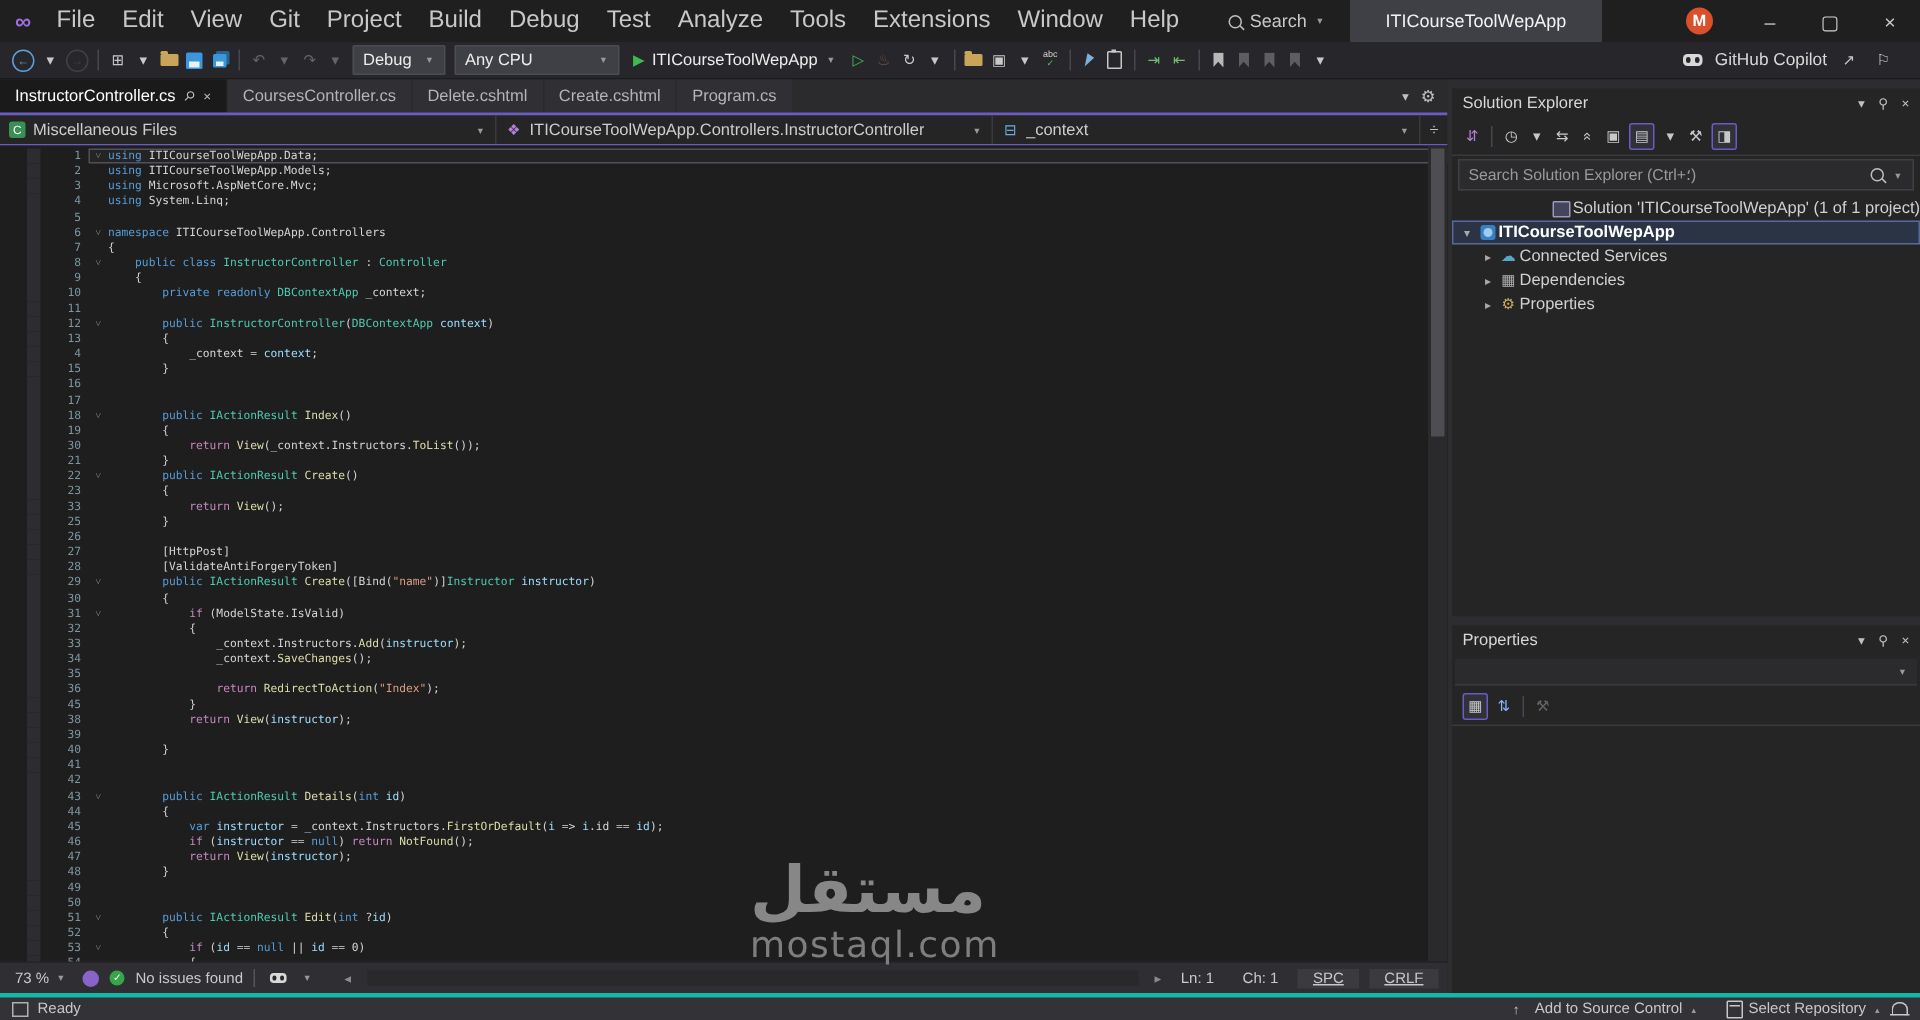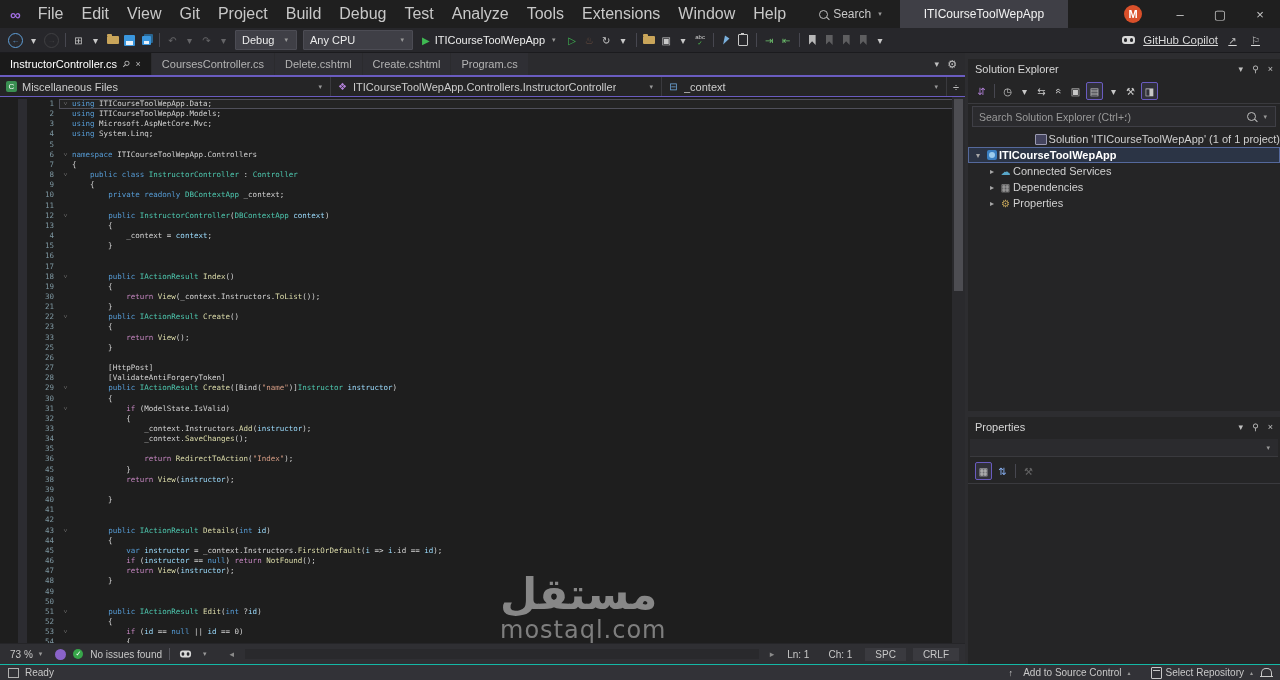--- a/index.html
+++ b/index.html
@@ -26,21 +26,21 @@
   .toolbar{height:24px;background:#27272b;display:flex;align-items:center;padding:0 6px;flex:0 0 auto;
     border-bottom:1px solid #1b1b1e;}
   .tb-group{display:flex;align-items:center;}
   .circ{width:13px;height:13px;border-radius:50%;border:1px solid #5f9fd8;color:#5f9fd8;font-size:8px;
     line-height:11px;display:inline-flex;align-items:center;justify-content:center;}
   .circ.gray{border-color:#6a6a6a;color:#6a6a6a;}
   .combo{height:18px;background:#3f3f46;border:1px solid #4c4c54;display:flex;align-items:center;
     font-size:11px;color:#ececec;padding:0 6px;gap:8px;margin:0 3px;border-radius:1px;}
   .run-btn{display:flex;align-items:center;gap:5px;font-size:11px;color:#ececec;margin:0 6px;}
   .play{color:#3fba53;font-size:10px;}
-  .tb-right{margin-left:auto;display:flex;align-items:center;gap:6px;font-size:11.5px;color:#d8d8d8;padding-right:10px;text-decoration:underline;}
+  .tb-right{margin-left:auto;display:flex;align-items:center;gap:6px;font-size:11.5px;color:#d8d8d8;padding-right:10px;}
   
   .icon-folder{width:12px;height:8px;background:#c9a55a;border-radius:1px;position:relative;}
   .icon-folder::before{content:"";position:absolute;top:-2px;left:0;width:5px;height:2px;background:#c9a55a;border-radius:1px 1px 0 0;}
   .icon-save{width:11px;height:11px;background:#3a96dd;border-radius:1px;position:relative;}
   .icon-save::after{content:"";position:absolute;left:2px;bottom:1px;width:7px;height:4px;background:#e8f2fa;}
   .icon-saveall{width:9px;height:9px;background:#3a96dd;border-radius:1px;position:relative;box-shadow:2px -2px 0 #29648f;}
   .icon-saveall::after{content:"";position:absolute;left:2px;bottom:1px;width:5px;height:3px;background:#e8f2fa;}
   .icon-bookmark{width:7px;height:10px;background:#b8b8b8;clip-path:polygon(0 0,100% 0,100% 100%,50% 62%,0 100%);}
   .icon-copilot{width:13px;height:8px;border-radius:3px;background:#d8d8d8;position:relative;}
   .icon-copilot::before,.icon-copilot::after{content:"";position:absolute;top:2px;width:3px;height:4px;border-radius:1.5px;background:#27272b;}
@@ -99,21 +99,21 @@
   .vsb{position:absolute;right:0;top:0;bottom:0;width:13px;background:#2a2a2d;}
   .vsb .thumb{position:absolute;top:2px;left:2px;right:2px;height:192px;background:#4d4d52;}
   
   .estatus{height:20px;background:#2f2f33;display:flex;align-items:center;font-size:10px;color:#c8c8c8;
     gap:7px;padding:0 6px;flex:0 0 auto;border-top:1px solid #252528;}
   .zoom-ctl{display:flex;align-items:center;gap:4px;padding:0 4px;}
   .vline{width:1px;height:12px;background:#55555c;}
   .hsb-left{color:#8a8a8a;font-size:9px;margin-left:14px;}
   .hsb-track{flex:1;height:10px;background:#29292c;margin:0 4px;}
   .hsb-right{color:#8a8a8a;font-size:9px;}
-  .sbox{background:#3a3a3f;padding:1px 10px;}
+  .sbox{background:#3a3a3f;padding:1px 10px;text-decoration:underline;}
   .lnch{padding:0 6px;}
   
   .right-panel{flex:1;display:flex;flex-direction:column;background:#2d2d30;padding-top:6px;min-height:0;}
   .panel{background:#252526;display:flex;flex-direction:column;}
   .panel.se{height:352px;flex:0 0 auto;}
   .panel-gap{height:6px;background:#2d2d30;flex:0 0 auto;}
   .panel.props{flex:1;}
   .panel-title{height:20px;display:flex;align-items:center;font-size:11px;color:#d6d6d6;padding:0 7px;flex:0 0 auto;}
   .pt-ctls{margin-left:auto;display:flex;gap:9px;color:#c0c0c0;}
   .pt-ctls span{font-size:9px;}
@@ -127,21 +127,21 @@
   .tree-row .arrow{width:12px;text-align:center;font-size:8px;color:#a8a8a8;flex:0 0 auto;}
   .tree-row .ticon{width:15px;display:inline-flex;align-items:center;justify-content:center;font-size:10px;flex:0 0 auto;}
   .icon-sln{width:10px;height:9px;border:1px solid #9a9ab0;background:#44445e;border-radius:1px;}
   .icon-proj{width:10px;height:10px;background:#3a7fc2;border-radius:2px;position:relative;}
   .icon-proj::after{content:"";position:absolute;left:2px;top:2px;width:6px;height:6px;border-radius:50%;background:#9ccdee;}
   .props-combo{height:17px;margin:2px 2px;background:#2b2b2e;border-bottom:1px solid #3a3a3e;display:flex;
     align-items:center;justify-content:flex-end;padding:0 6px;flex:0 0 auto;}
   .props-body{flex:1;}
   
   .statusbar{height:15px;background:#323237;display:flex;align-items:center;font-size:10px;color:#c8c8c8;
-    padding:0 8px;gap:6px;flex:0 0 auto;border-top:1px solid #14b8a6;}
+    padding:0 8px;gap:6px;flex:0 0 auto;border-top:3px solid #14b8a6;}
   .sb-sq{width:9px;height:8px;border:1px solid #b0b0b0;display:inline-block;}
   .sb-right{margin-left:auto;display:flex;align-items:center;gap:6px;}
   .sb-item{display:flex;align-items:center;gap:4px;margin-left:12px;}
   .caret.up{font-size:6px;}
   
   .watermark{position:absolute;left:500px;top:571px;width:300px;text-align:left;z-index:40;pointer-events:none;}
   .wm-ar{font-size:43px;font-weight:bold;line-height:46px;color:#9a9a9a;opacity:.85;font-family:"DejaVu Sans",sans-serif;}
   .wm-en{font-size:24px;line-height:26px;letter-spacing:1px;color:#8f8f8f;opacity:.85;font-family:"DejaVu Sans",sans-serif;}
 </style>
 </head>

